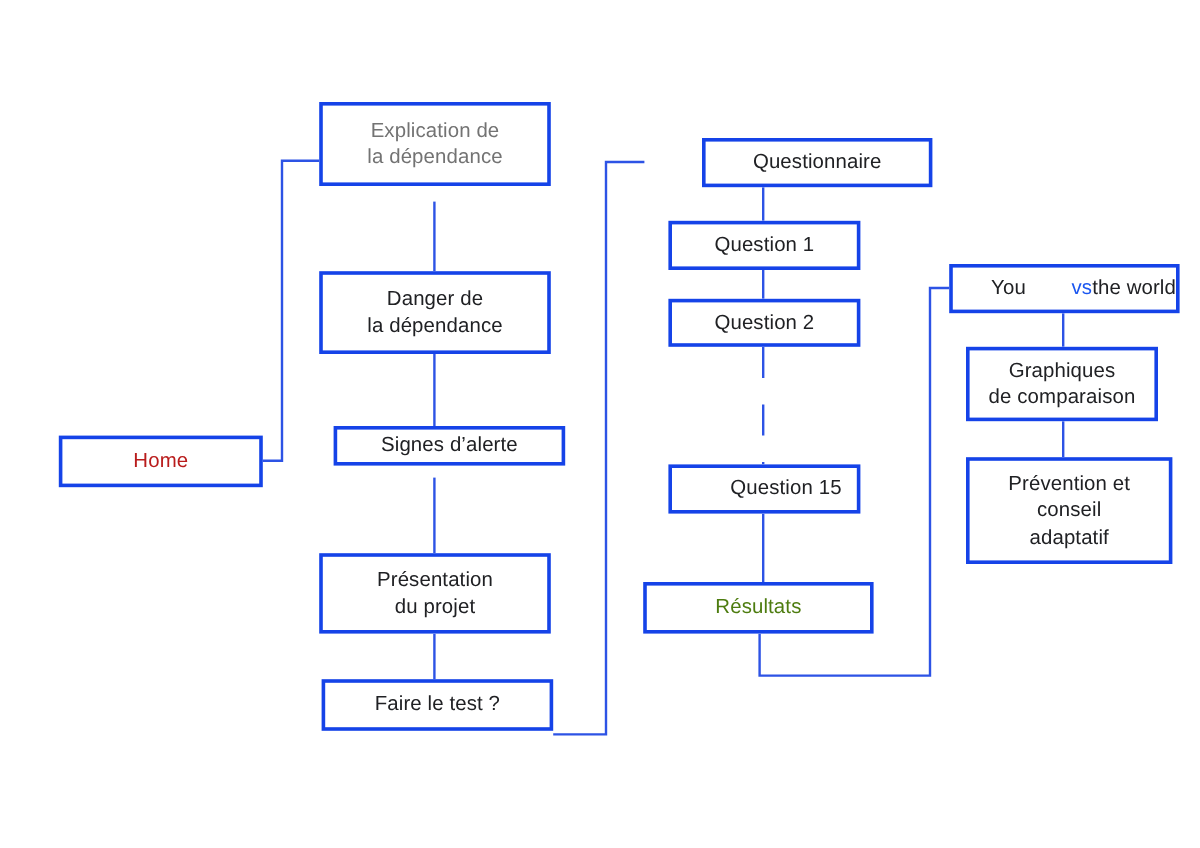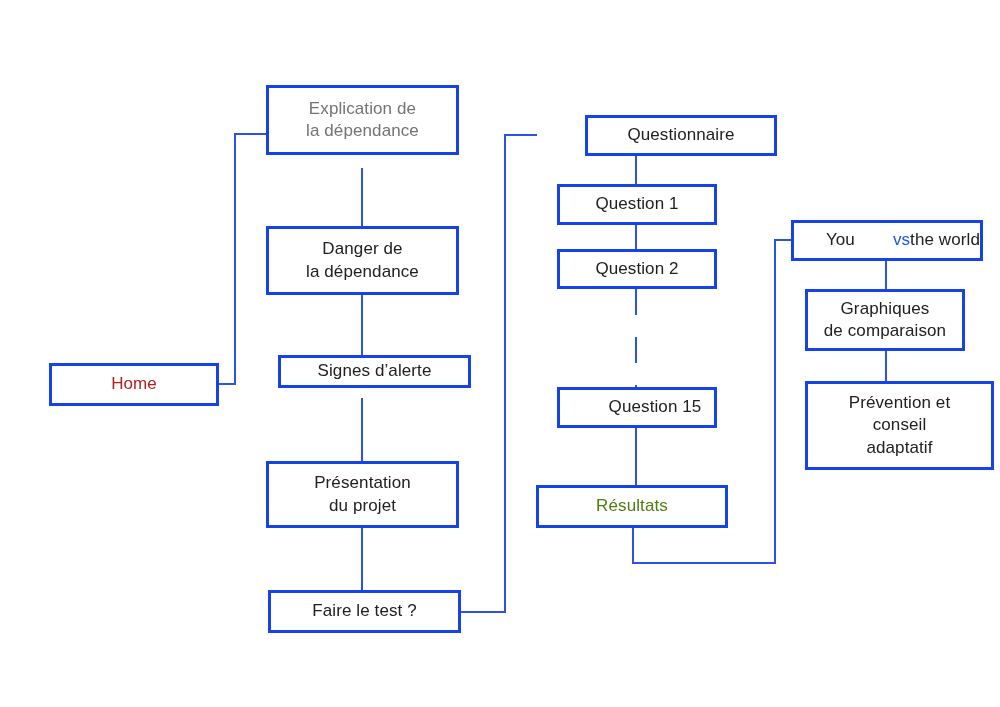--- a/index.html
+++ b/index.html
@@ -68,26 +68,26 @@
     </svg>
   <div id="nodes-layer">
       <div class="node" style="left: 21px; top: 363px; width: 170px; height: 43px; border-color: rgb(21, 67, 232); color: #b91c1c; margin-left: 28px;"><span>Home</span></div>
       <div class="node" style="left: 266px; top: 85px; width: 193px; height: 70px; border-color: rgb(21, 67, 232); color: #737373;"><span>Explication de
 la dépendance</span></div>
       <div class="node" style="left: 266px; top: 226px; width: 193px; height: 69px; border-color: rgb(21, 67, 232); color: rgb(32, 33, 36);"><span>Danger de
 la dépendance</span></div>
       <div class="node" style="left: 266px; top: 355px; width: 193px; height: 33px; border-color: rgb(21, 67, 232); color: rgb(32, 33, 36); margin-left: 12px;"><span>Signes d’alerte</span></div>
       <div class="node" style="left: 266px; top: 461px; width: 193px; height: 67px; border-color: rgb(21, 67, 232); color: rgb(32, 33, 36);"><span>Présentation
 du projet</span></div>
-      <div class="node" style="left: 268px; top: 590px; width: 193px; height: 43px; border-color: rgb(21, 67, 232); color: rgb(32, 33, 36);"><span>Faire le test ?</span></div>
+      <div class="node" style="left: 268px; top: 566px; width: 193px; height: 43px; border-color: rgb(21, 67, 232); color: rgb(32, 33, 36);"><span>Faire le test ?</span></div>
       <div class="node" style="left: 537px; top: 115px; width: 192px; height: 41px; border-color: rgb(21, 67, 232); color: rgb(32, 33, 36); margin-left: 48px;"><span>Questionnaire</span></div>
       <div class="node" style="left: 557px; top: 184px; width: 160px; height: 41px; border-color: rgb(21, 67, 232); color: rgb(32, 33, 36);"><span>Question 1</span></div>
       <div class="node" style="left: 557px; top: 249px; width: 160px; height: 40px; border-color: rgb(21, 67, 232); color: rgb(32, 33, 36);"><span>Question 2</span></div>
       <div class="node" style="left: 557px; top: 387px; width: 160px; height: 41px; border-color: rgb(21, 67, 232); color: rgb(32, 33, 36); padding-left: 36px;"><span>Question 15</span></div>
       <div class="node" style="left: 536px; top: 485px; width: 192px; height: 43px; border-color: rgb(21, 67, 232); color: #4d7c0f;"><span>Résultats</span></div>
       <div class="node" style="left: 791px; top: 220px; width: 192px; height: 41px; border-color: rgb(21, 67, 232); color: rgb(32, 33, 36); justify-content: flex-end;"><span>You </span><span class="accent" style="color: rgb(26, 86, 240); margin-left: 38px;">vs</span><span> the world</span></div>
       <div class="node" style="left: 805px; top: 289px; width: 160px; height: 62px; border-color: rgb(21, 67, 232); color: rgb(32, 33, 36);"><span>Graphiques
 de comparaison</span></div>
-      <div class="node" style="left: 805px; top: 381px; width: 189px; height: 89px; border-color: rgb(21, 67, 232); color: rgb(32, 33, 36);"><span>Prévention et
+      <div class="node" style="left: 805px; top: 381px; width: 172px; height: 89px; border-color: rgb(21, 67, 232); color: rgb(32, 33, 36);"><span>Prévention et
 conseil
 adaptatif</span></div>
     </div>
 </div>
 
 </body></html>

